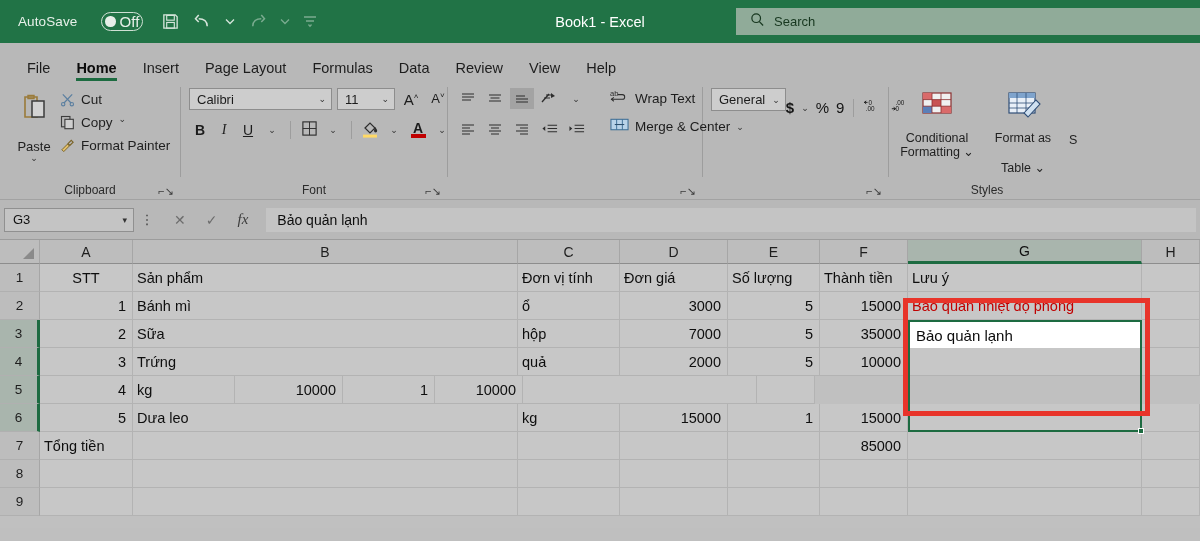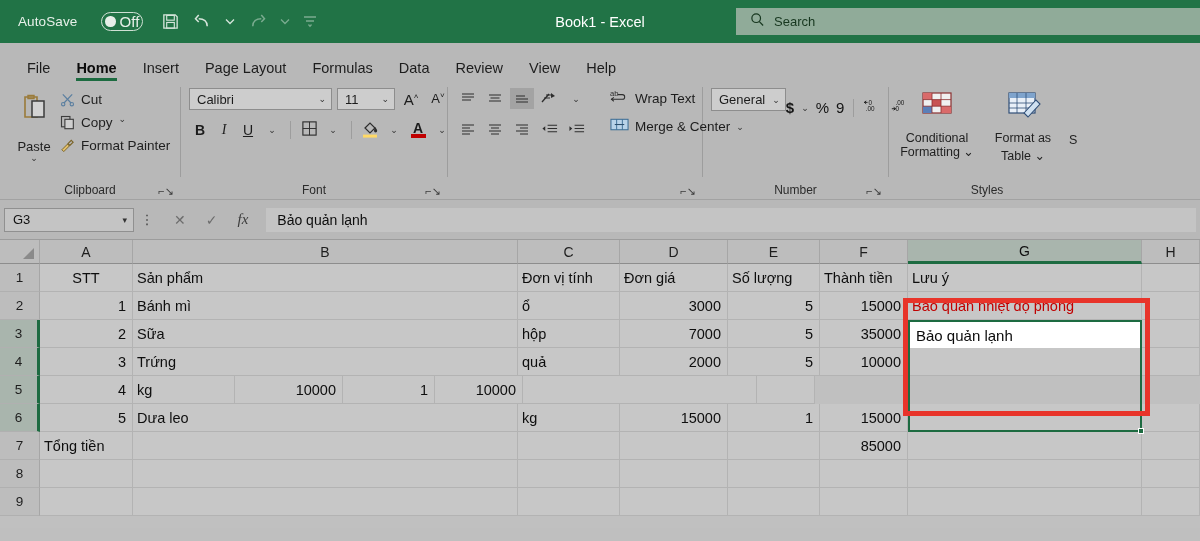--- a/index.html
+++ b/index.html
@@ -506,21 +506,20 @@
         </span>
         <span>
           <svg width="20" height="18" viewBox="0 0 22 18">
               <text x="6" y="8" font-size="7" fill="#141414" font-family="'Liberation Sans',sans-serif">.00</text>
               <text x="6" y="15" font-size="7" fill="#141414" font-family="'Liberation Sans',sans-serif">0</text>
               <path d="M2 12h4M6 12l-2-1.6M6 12l-2 1.6" stroke="#141414" stroke-width="1" fill="none"></path>
             </svg>
         </span>
       </div>
     </div>
-    <div class="rgroup-title">Number</div>
     <div class="launcher">⌐↘</div>
   </div>
 
   <div class="rdiv"></div>
 
   <div class="rgroup styg">
     <div class="rgroup-body" style="gap:6px;padding-top:6px;">
       <div class="sty-item">
         <span>
           <svg width="38" height="34" viewBox="0 0 38 34">
@@ -540,21 +539,21 @@
       <div class="sty-item">
         <span>
           <svg width="38" height="34" viewBox="0 0 38 34">
             <rect x="5" y="2" width="26" height="20" fill="#e9f0f8" stroke="#2f4e77" stroke-width="1.2"></rect>
             <rect x="5" y="2" width="26" height="5" fill="#7fa4cd"></rect>
             <path d="M13 2v20M22 2v20M5 12h26M5 17h26" stroke="#2f4e77" stroke-width=".8"></path>
             <path d="M20 22 32 9l4 4-12 13z" fill="#cfe0f0" stroke="#2f4e77" stroke-width="1.1"></path>
           </svg>
         </span>
         <span class="sty-lbl">Format as</span>
-        <span class="sty-lbl" style="margin-top:4px">
+        <span class="sty-lbl" style="margin-top:16px">
           <span>Table</span> ⌄
         </span>
       </div>
       <div class="sty-item" style="width:14px;align-items:flex-start;padding-top:40px">
         <span class="sty-lbl">S</span>
       </div>
     </div>
     <div class="rgroup-title" style="width:196px">Styles</div>
   </div>
 </div>

